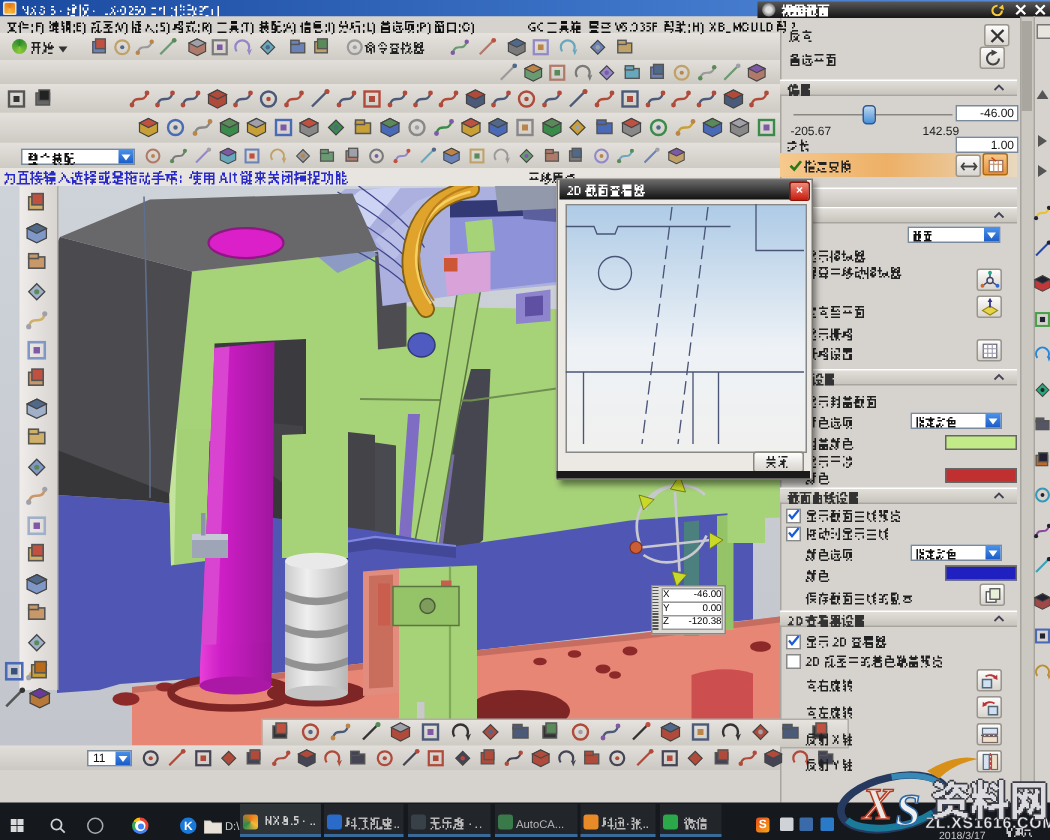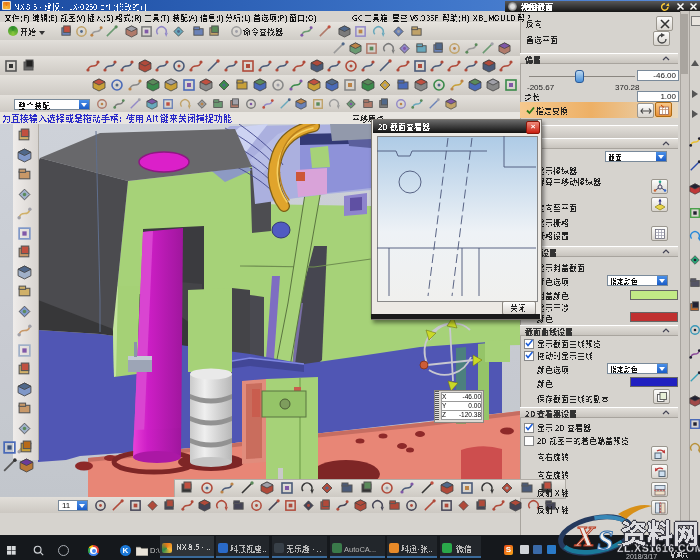--- a/index.html
+++ b/index.html
@@ -1066,21 +1066,21 @@
       <polygon points="6,1 10,3 6,5.4" fill="#444"></polygon>
     </svg>
     <div class="hdr" style="top:53px;"></div>
     <svg class="abs" style="left:662px;top:56px" width="8" height="5" viewBox="0 0 8 5">
       <path d="M1,4 L4,1 L7,4" fill="none" stroke="#445" stroke-width="1.2"></path>
     </svg>
     <div class="abs" style="left:529px;top:75.5px;width:106px;height:1.5px;background:#8a8680;"></div>
     <div class="abs" style="left:575px;top:70px;width:7px;height:11px;background:linear-gradient(#bcd8f0,#4a90d8);border:1px solid #2a5a98;border-radius:3px;"></div>
     <div class="combo" style="left:637px;top:70px;width:42px;text-align:right;padding-right:2px;">-46.00</div>
     <div class="lbl" style="left:527px;top:83px;">-205.67</div>
-    <div class="lbl" style="left:615px;top:83px;">370.28</div>
+    <div class="lbl" style="left:615px;top:83px;">142.59</div>
     <div class="combo" style="left:637px;top:91px;width:42px;text-align:right;padding-right:2px;">1.00</div>
     <div class="abs" style="left:520px;top:102px;width:158px;height:16px;background:linear-gradient(90deg,#f6c98e,#edb066 45%,#e9d9bf);"></div>
     <svg class="abs" style="left:525px;top:105px" width="11" height="11" viewBox="0 0 11 11">
       <path d="M2,5.5 L4.5,8 L9,2.5" fill="none" stroke="#2a7a1a" stroke-width="1.8"></path>
     </svg>
     <div class="btn16" style="left:637px;top:103px;"></div>
     <svg class="abs" style="left:638.5px;top:103.5px" width="14" height="14" viewBox="0 0 14 14">
       <path d="M2,7 H12 M4,4.5 L2,7 L4,9.5 M10,4.5 L12,7 L10,9.5" fill="none" stroke="#444" stroke-width="1.2"></path>
     </svg>
     <div class="btn16" style="left:655px;top:102px;background:linear-gradient(#f8c888,#e89038);border-color:#b06a10;"></div>

